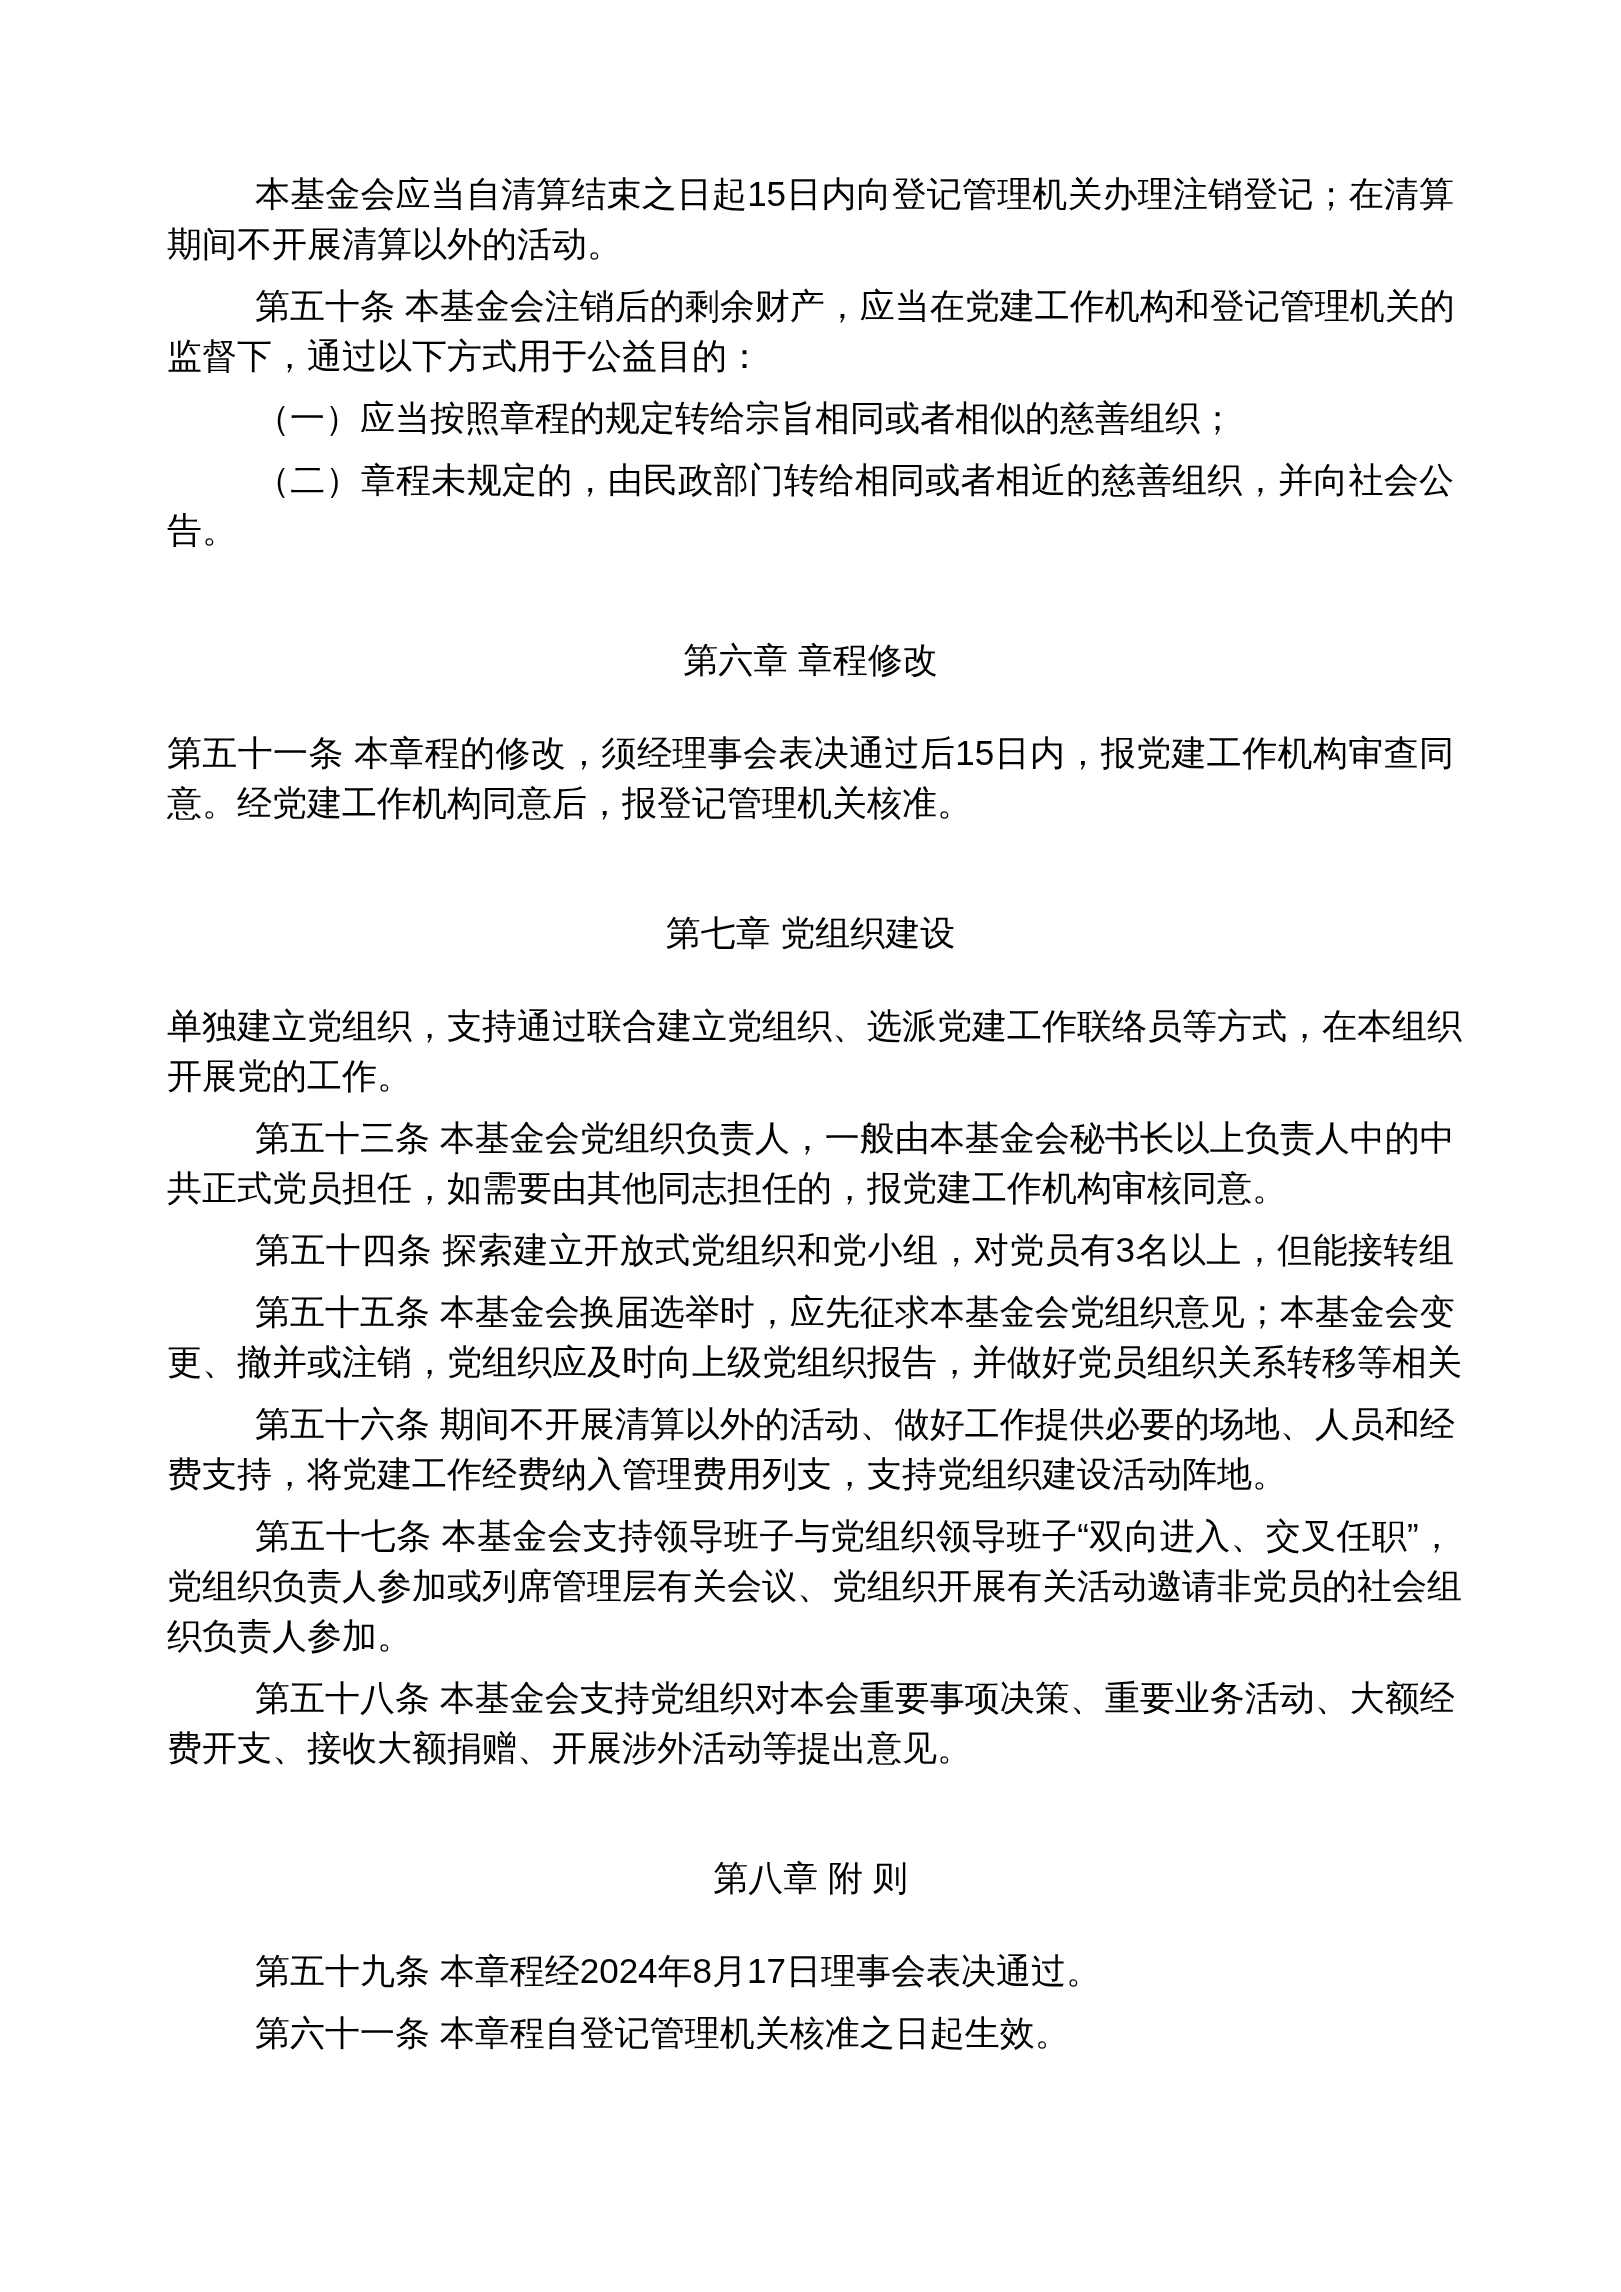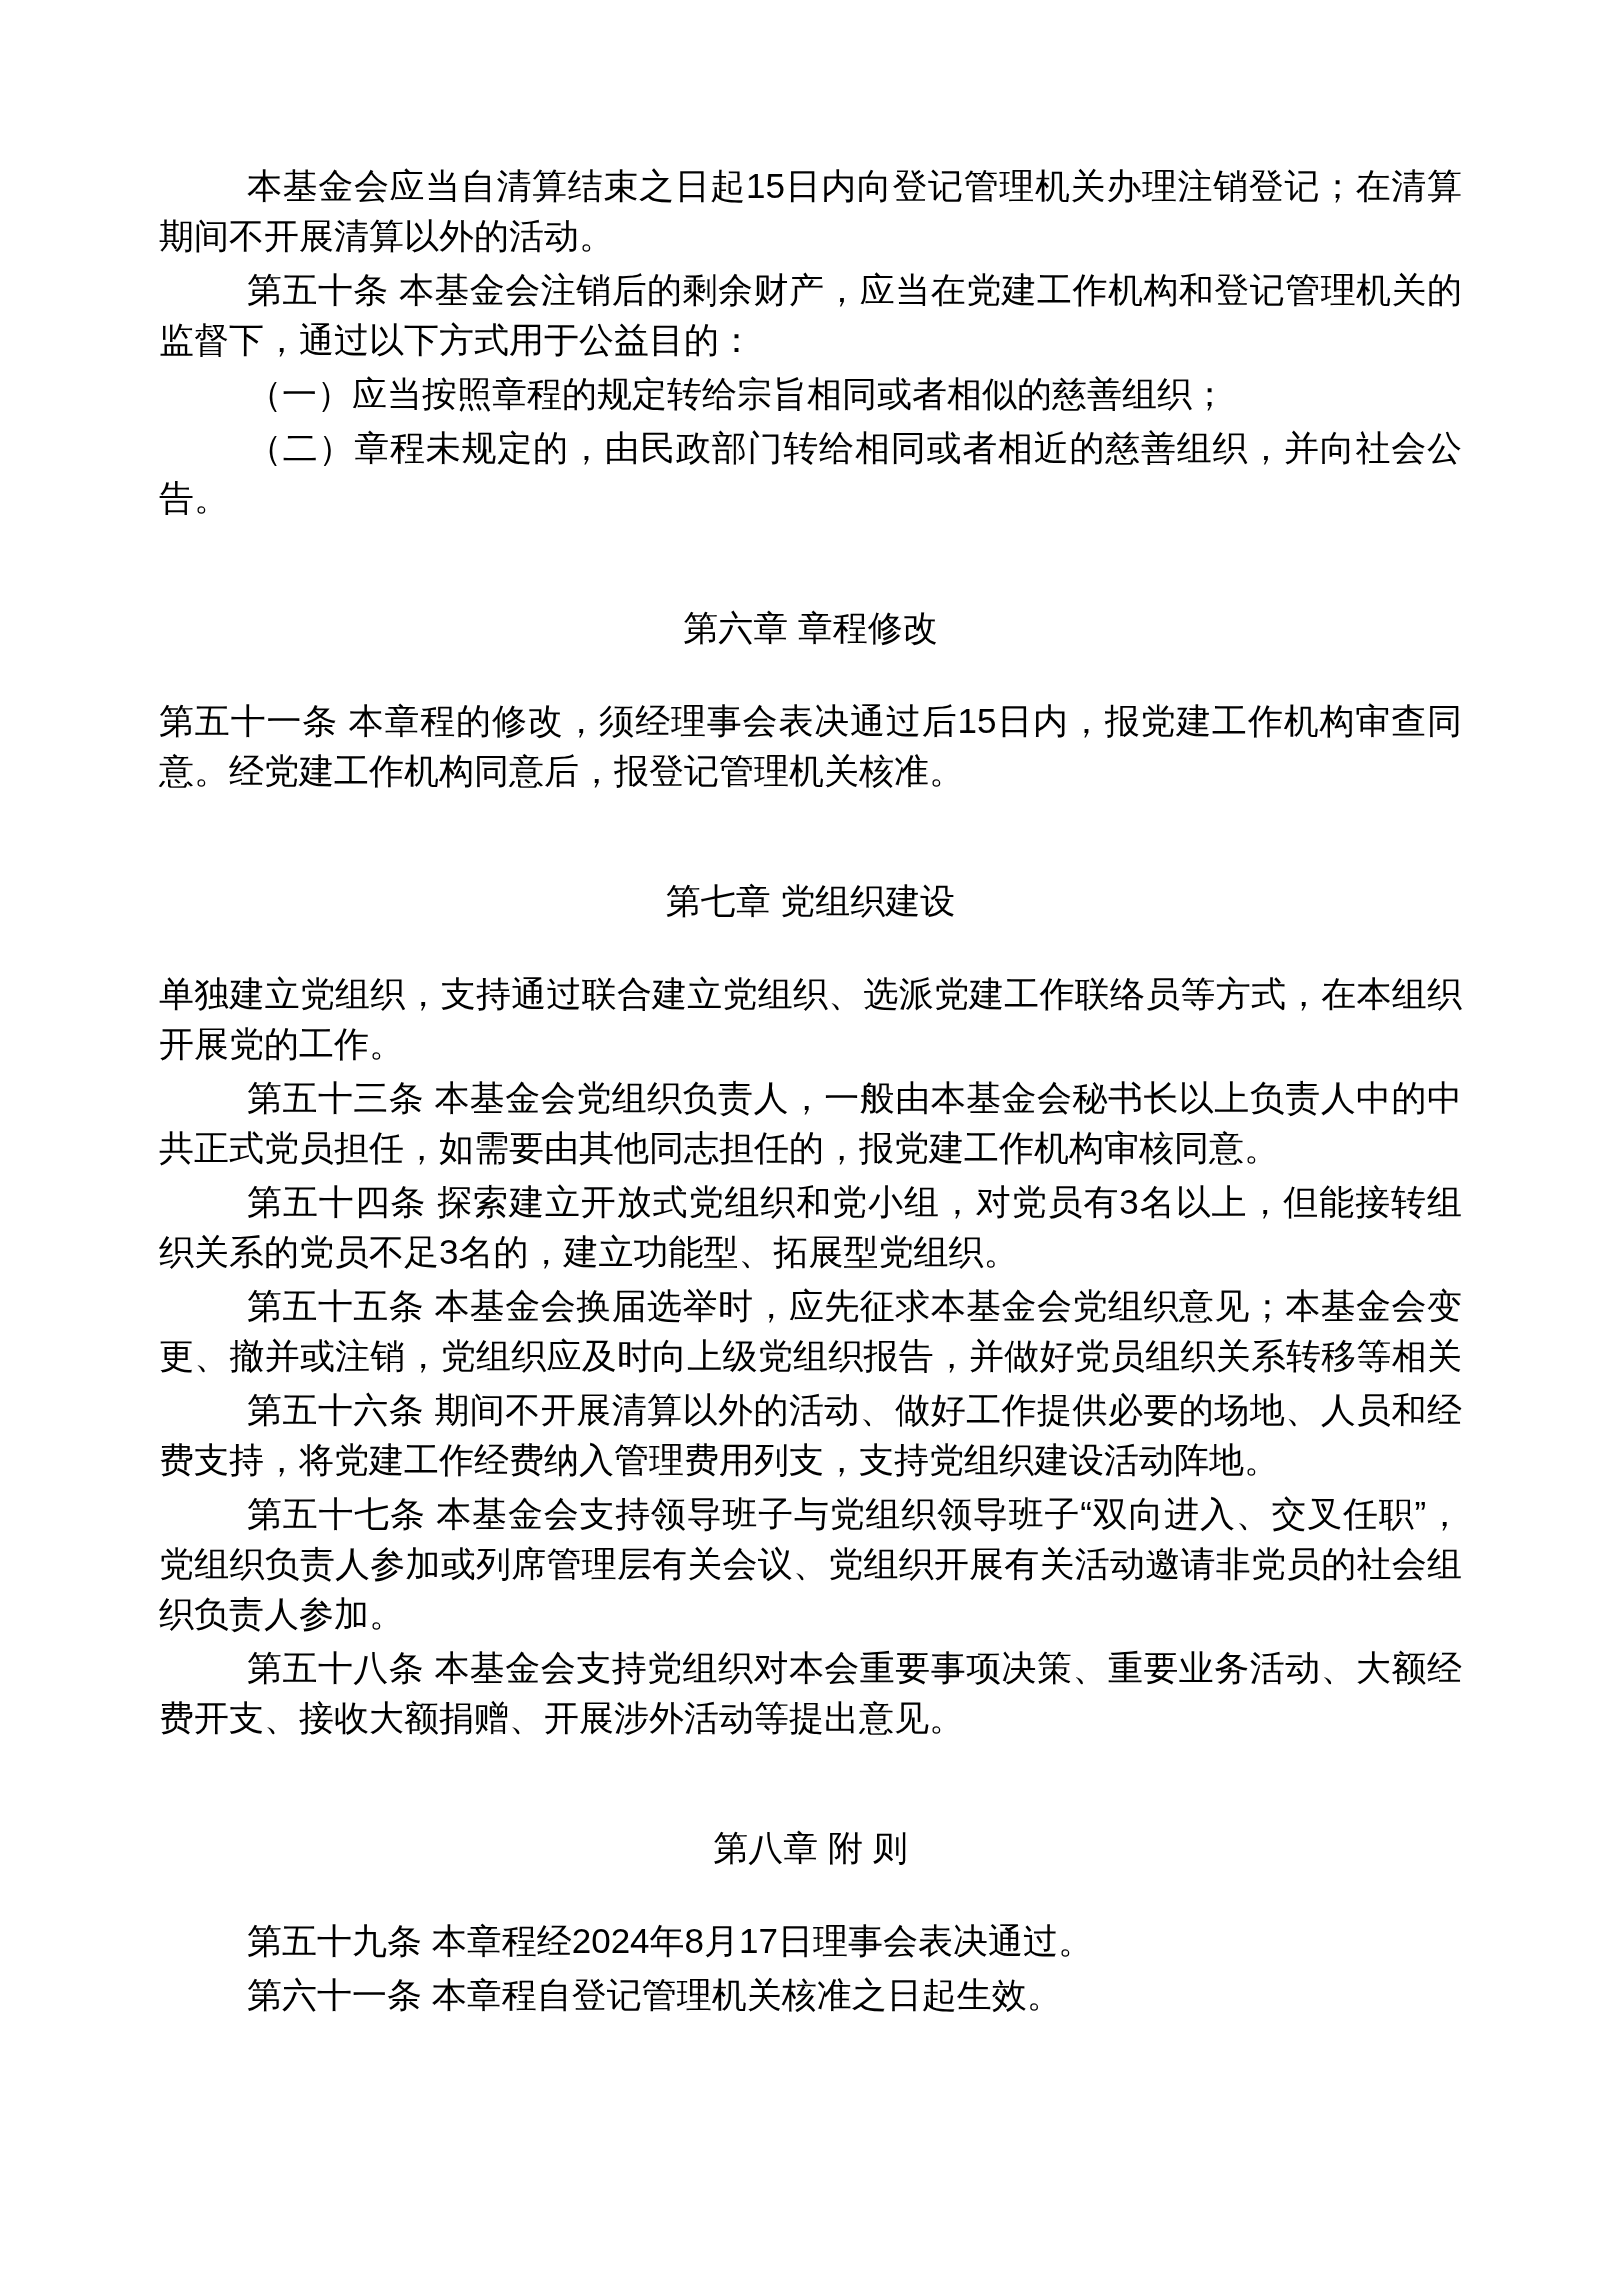--- a/index.html
+++ b/index.html
@@ -14,21 +14,21 @@
     background: #ffffff;
     box-sizing: border-box;
     padding: 157px 155px 0 155px;
     color: #000000;
     font-family: "Liberation Sans", sans-serif;
     font-size: 35px;
     line-height: 50px;
     overflow: hidden;
   }
   .para {
-    margin: 4px;
+    margin: 12px;
     padding: 0;
   }
   .tline {
     text-align: justify;
     text-align-last: justify;
     white-space: nowrap;
   }
   .tline.last {
     text-align: right;
     text-align-last: left;
@@ -71,21 +71,20 @@
       <div class="para">
         <div class="tline">单独建立党组织，支持通过联合建立党组织、选派党建工作联络员等方式，在本组织</div>
         <div class="tline last">开展党的工作。</div>
       </div>
       <div class="para">
         <div class="tline indent">第五十三条 本基金会党组织负责人，一般由本基金会秘书长以上负责人中的中</div>
         <div class="tline last">共正式党员担任，如需要由其他同志担任的，报党建工作机构审核同意。</div>
       </div>
       <div class="para">
         <div class="tline indent">第五十四条  探索建立开放式党组织和党小组，对党员有3名以上，但能接转组</div>
-        <div class="tline last">织关系的党员不足3名的，建立功能型、拓展型党组织。</div>
       </div>
       <div class="para">
         <div class="tline indent">第五十五条 本基金会换届选举时，应先征求本基金会党组织意见；本基金会变</div>
         <div class="tline">更、撤并或注销，党组织应及时向上级党组织报告，并做好党员组织关系转移等相关</div>
       </div>
       <div class="para">
         <div class="tline indent">第五十六条 期间不开展清算以外的活动、做好工作提供必要的场地、人员和经</div>
         <div class="tline last">费支持，将党建工作经费纳入管理费用列支，支持党组织建设活动阵地。</div>
       </div>
       <div class="para">

